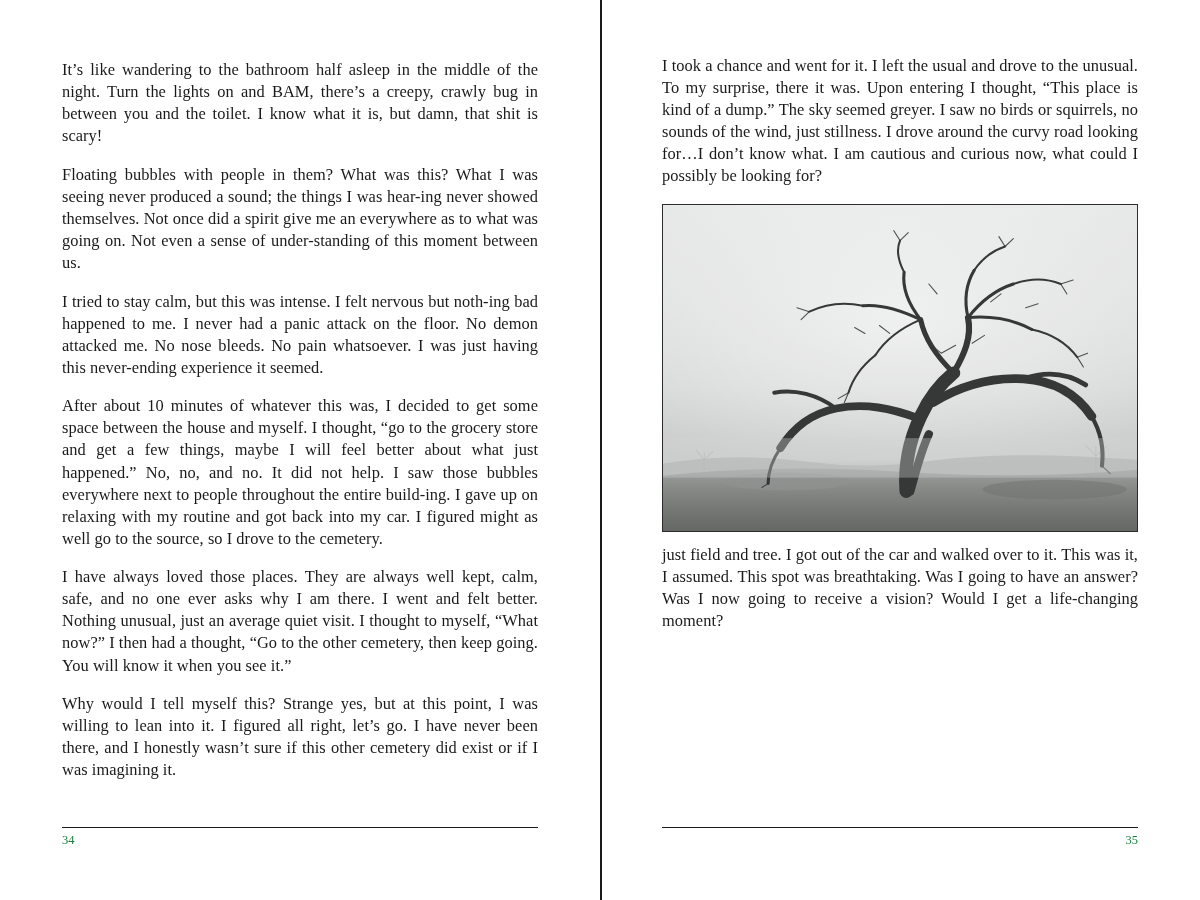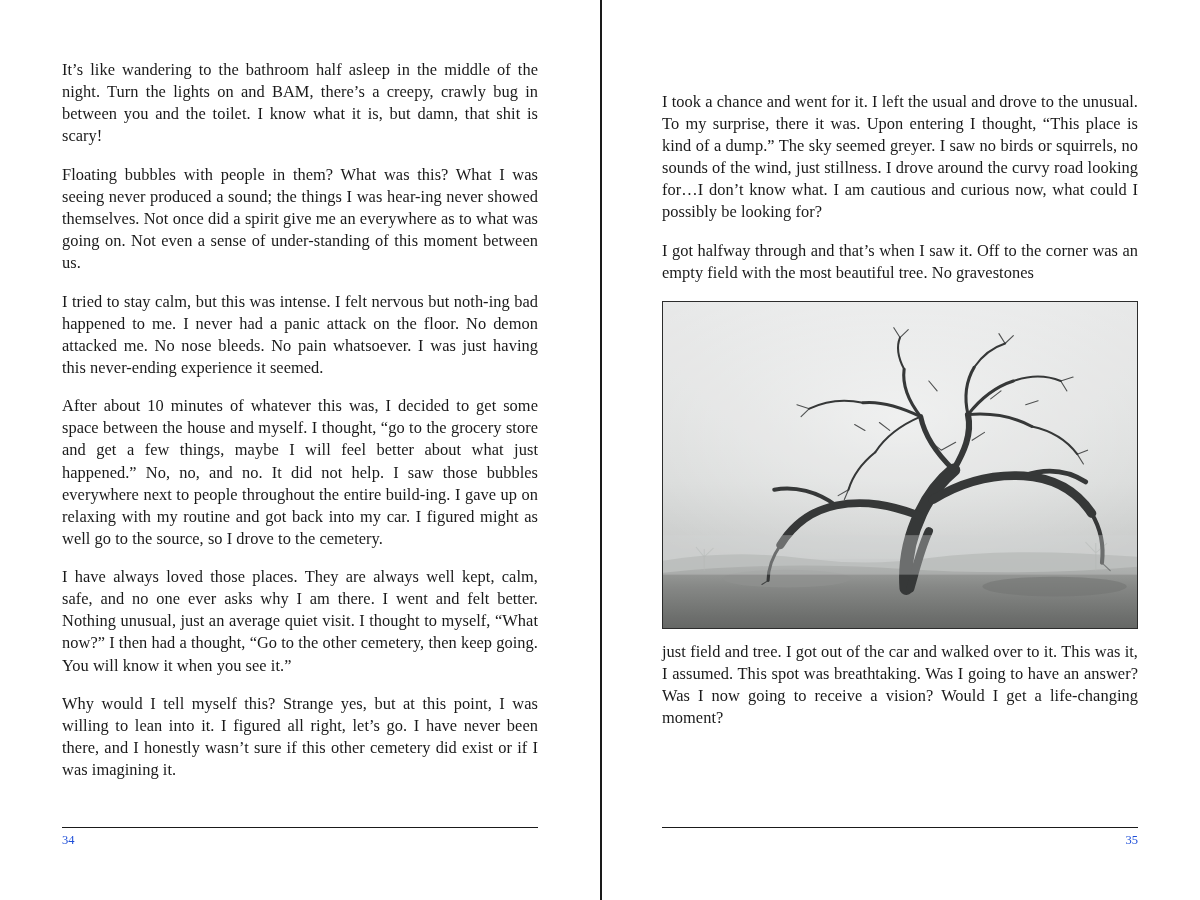--- a/index.html
+++ b/index.html
@@ -32,21 +32,21 @@
   .page {
     position: relative;
     box-sizing: border-box;
     width: 600px;
     height: 900px;
   }
   .page-left {
     padding: 54px 62px 10px 62px;
   }
   .page-right {
-    padding: 66px 62px 0 62px;
+    padding: 30px 62px 0 62px;
   }
   .column {
     width: 100%;
   }
   .page-left .column { padding-top: 5px; }
   .page-right .column { padding-top: 25px; }
 
   p.para {
     font-size: 16.4px;
     line-height: 1.345;
@@ -73,21 +73,21 @@
   .tree-svg { display: block; width: 100%; height: 100%; }
 
   .page-footer {
     position: absolute;
     left: 62px;
     right: 62px;
     bottom: 52px;
     border-top: 1.6px solid #1a1a1a;
     padding-top: 5px;
     font-size: 12.5px;
-    color: #1d4ed8;
+    color: #15803d;
     font-family: "Liberation Serif", serif;
   }
   .page-left .page-footer { text-align: left; }
   .page-right .page-footer { text-align: right; }
 </style>
 </head>
 <body>
 
 <div class="book-spread">
 
@@ -101,21 +101,20 @@
       <p class="para">After about 10 minutes of whatever this was, I decided to get some space between the house and myself. I thought, “go to the grocery store and get a few things, maybe I will feel better about what just happened.” No, no, and no. It did not help. I saw those bubbles everywhere next to people throughout the entire build-ing. I gave up on relaxing with my routine and got back into my car. I figured might as well go to the source, so I drove to the cemetery.</p>
       <p class="para">I have always loved those places. They are always well kept, calm, safe, and no one ever asks why I am there. I went and felt better. Nothing unusual, just an average quiet visit. I thought to myself, “What now?” I then had a thought, “Go to the other cemetery, then keep going. You will know it when you see it.”</p>
       <p class="para last">Why would I tell myself this? Strange yes, but at this point, I was willing to lean into it. I figured all right, let’s go. I have never been there, and I honestly wasn’t sure if this other cemetery did exist or if I was imagining it.</p>
     </div>
     <div class="page-footer">34</div>
   </div>
 
   <div class="page page-right">
     <div class="column">
       <p class="para">I took a chance and went for it. I left the usual and drove to the unusual. To my surprise, there it was. Upon entering I thought, “This place is kind of a dump.” The sky seemed greyer. I saw no birds or squirrels, no sounds of the wind, just stillness. I drove around the curvy road looking for…I don’t know what. I am cautious and curious now, what could I possibly be looking for?</p>
-      <p class="para">I got halfway through and that’s when I saw it. Off to the corner was an empty field with the most beautiful tree. No gravestones</p>
 
       <div class="figure">
         <div class="figure-frame">
           <svg class="tree-svg" viewBox="0 0 460 330" preserveAspectRatio="none">
             <defs>
               <linearGradient id="sky" x1="0" y1="0" x2="0" y2="1">
                 <stop offset="0%" stop-color="#e7e8e8"></stop>
                 <stop offset="55%" stop-color="#d6d8d7"></stop>
                 <stop offset="82%" stop-color="#c3c5c4"></stop>
                 <stop offset="100%" stop-color="#b4b6b5"></stop>

